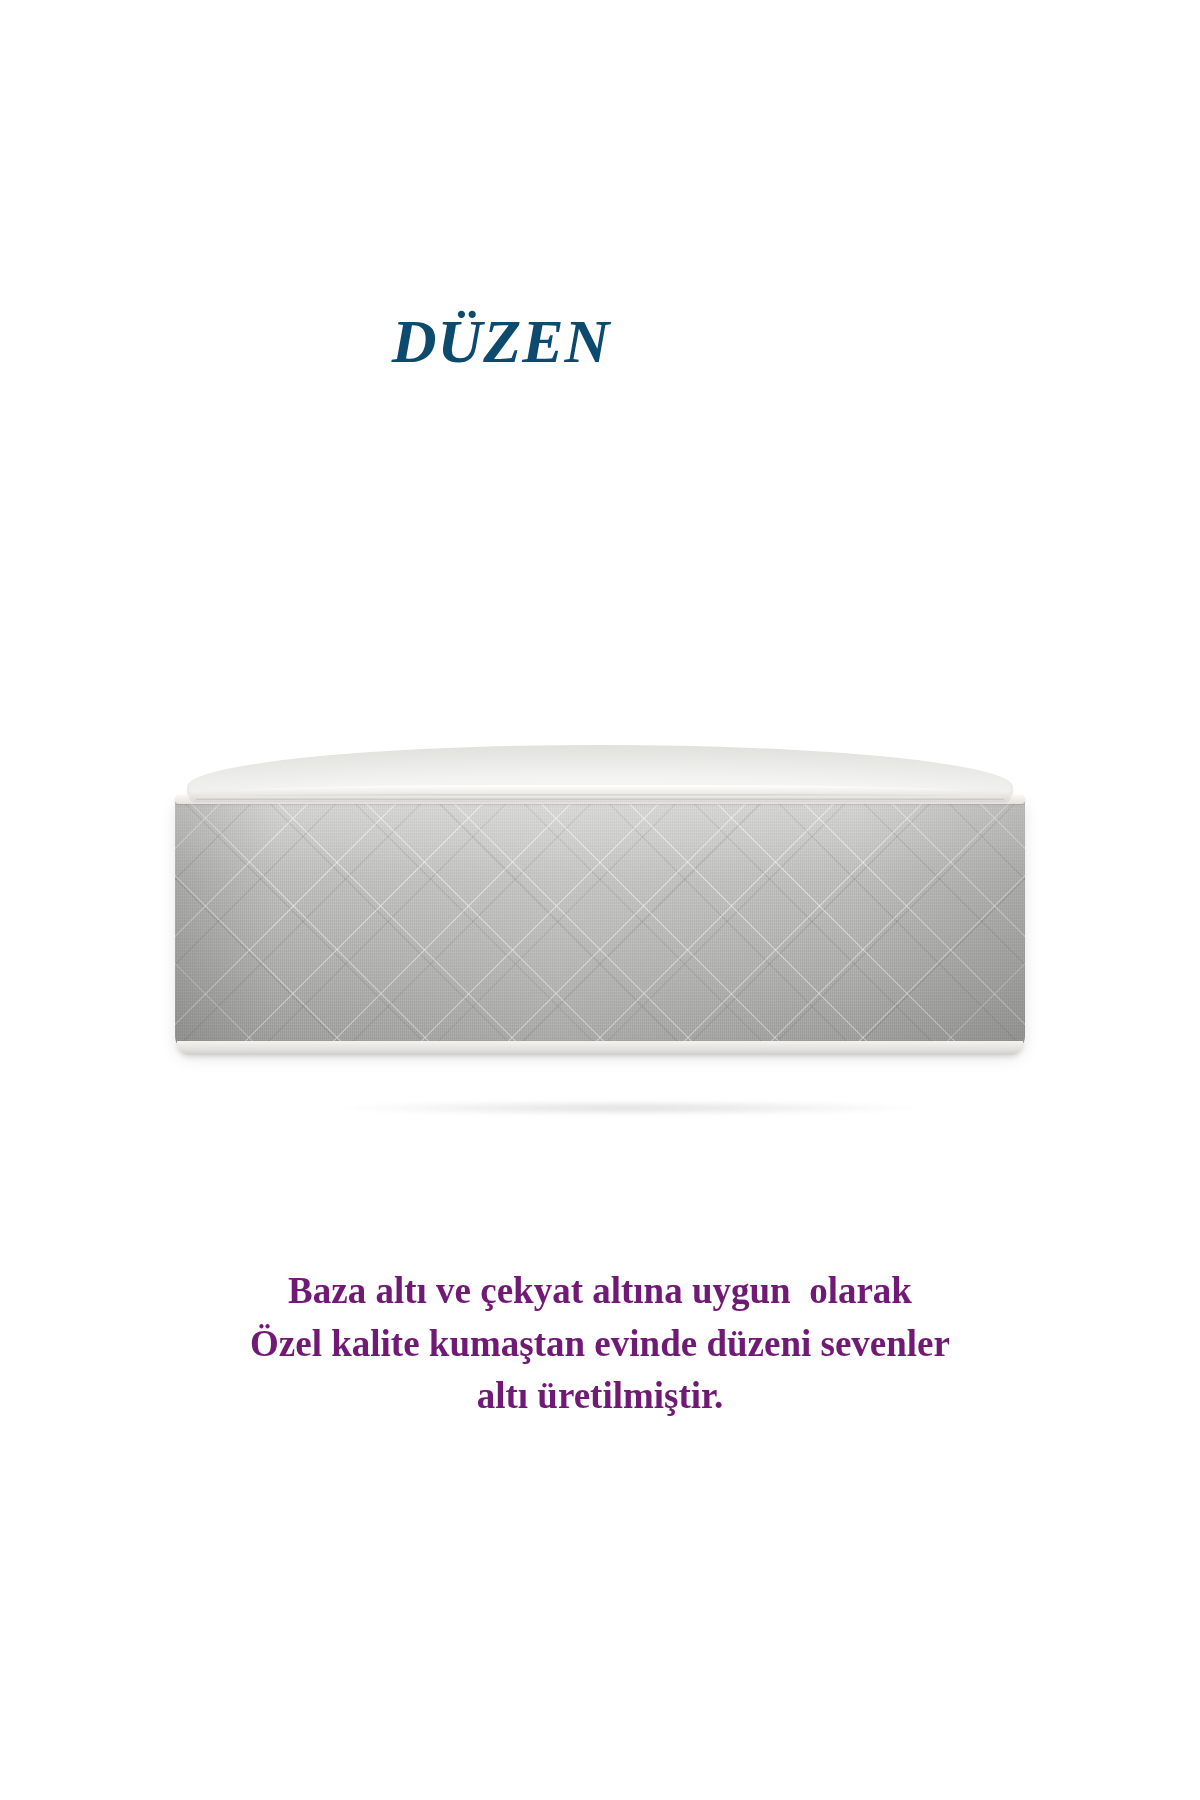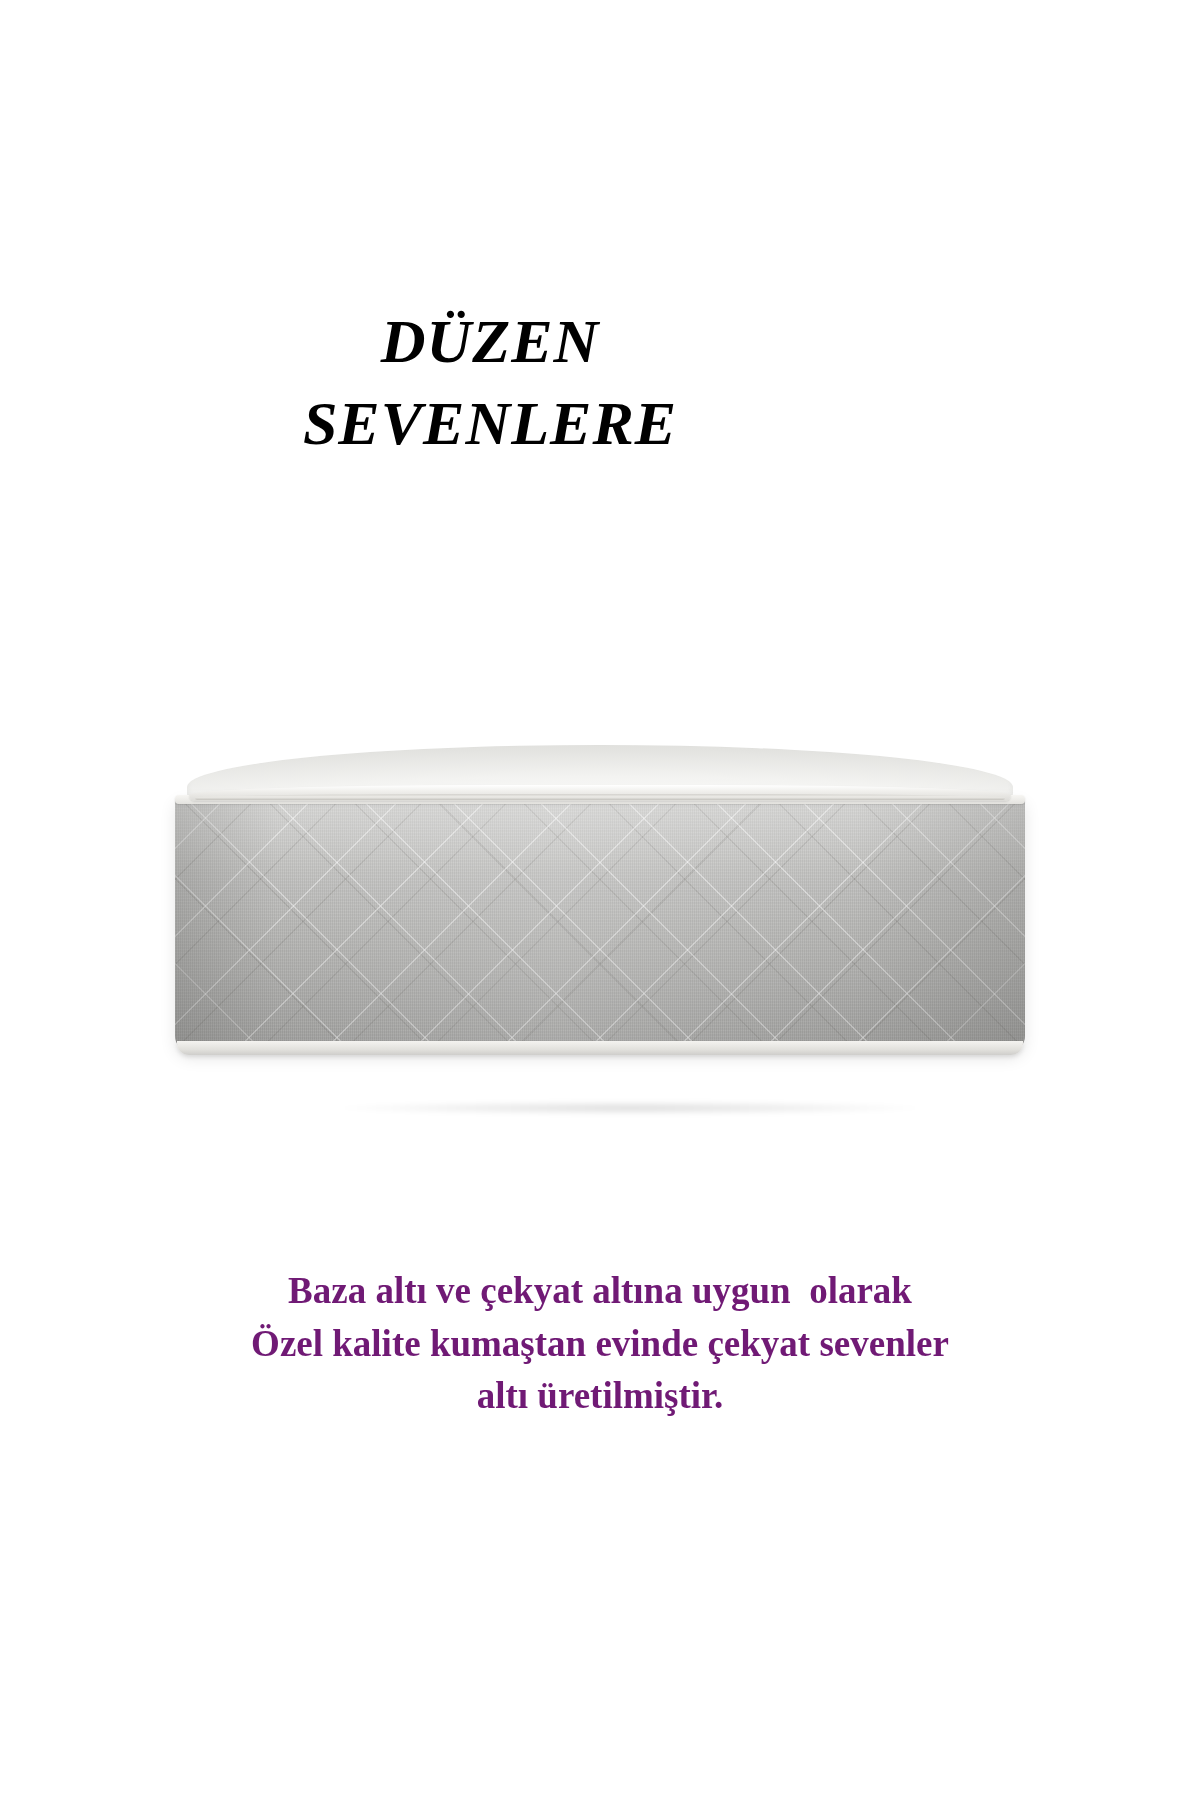--- a/index.html
+++ b/index.html
@@ -18,24 +18,24 @@
   .page {
     position: absolute;
     inset: 0;
     background: #ffffff;
   }
 
   
   .headline {
     position: absolute;
     top: 300px;
-    left: 0;
+    left: 11px;
     width: 980px;
     text-align: center;
-    color: #000000;
+    color: #0c4a6e;
     font-family: "Liberation Serif", serif;
     font-style: italic;
     font-weight: bold;
     font-size: 62px;
     line-height: 1.33;
     letter-spacing: 1px;
   }
   .headline .line {
     display: block;
     white-space: pre;
@@ -182,38 +182,37 @@
     white-space: pre;
   }
 </style>
 </head>
 <body>
 
 <div class="page">
 
   <div class="headline">
     <span class="line">DÜZEN</span>
-    <span class="line">SEVENLERE</span>
   </div>
 
   <div class="photo-wrap">
     <div class="product">
       <div class="lid"></div>
       <div class="body-box">
         <div class="quilt"></div>
         <div class="weave"></div>
         <div class="shade"></div>
       </div>
       <div class="piping-top"></div>
       <div class="lid-seam"></div>
       <div class="zipper"></div>
       <div class="piping-bottom"></div>
       <div class="ground-shadow"></div>
     </div>
   </div>
 
   <div class="caption">
     <span class="line">Baza altı ve çekyat altına uygun  olarak</span>
-    <span class="line">Özel kalite kumaştan evinde çekyat sevenler</span>
+    <span class="line">Özel kalite kumaştan evinde düzeni sevenler</span>
     <span class="line">altı üretilmiştir.</span>
   </div>
 
 </div>
 
 </body></html>

